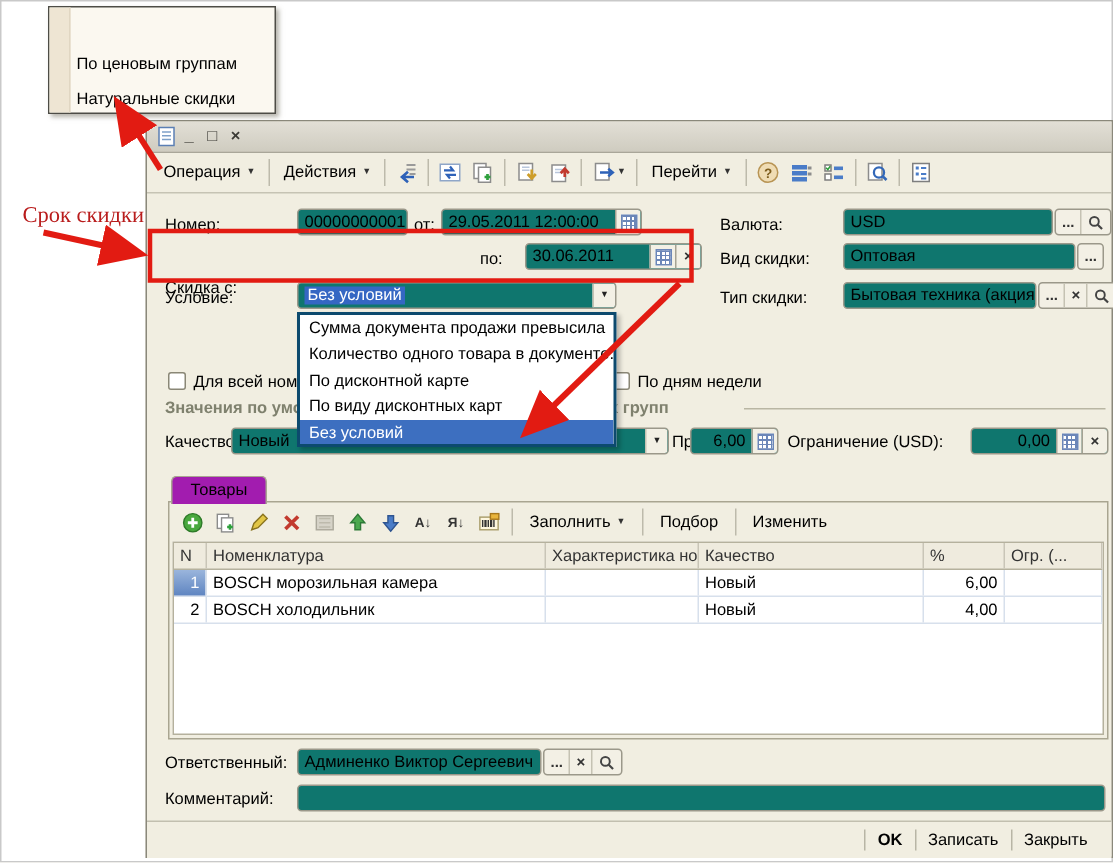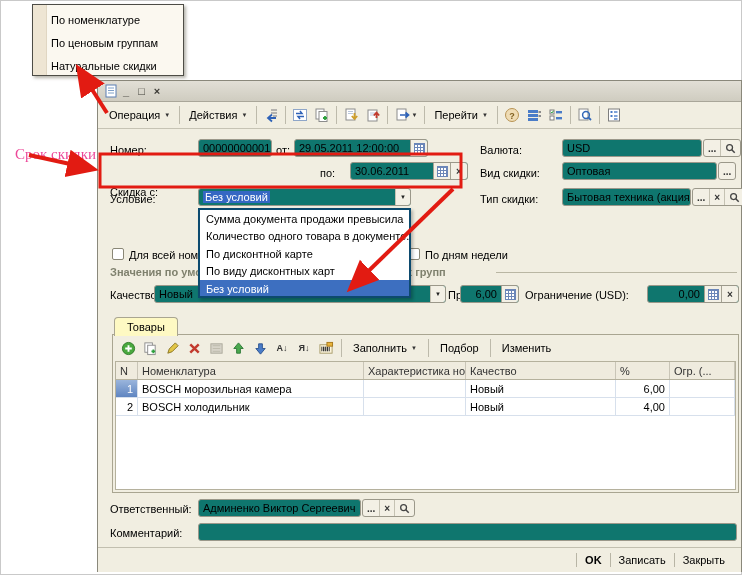--- a/index.html
+++ b/index.html
@@ -37,21 +37,21 @@
   .chk{position:absolute;width:12px;height:12px;background:#fff;border:1px solid #8A8776;border-radius:2px;box-sizing:border-box;}
   .sectionhd{position:absolute;font-size:11px;font-weight:bold;color:#7F816E;white-space:nowrap;}
   .sectionline{position:absolute;height:1px;background:#B9B6A3;}
 
   
   .ddlist{position:absolute;left:100px;top:127px;width:213px;height:90px;background:#fff;border:2px solid #0c4a6e;box-shadow:2px 2px 3px rgba(0,0,0,.25);z-index:40;box-sizing:border-box;overflow:hidden;}
   .dditem{height:17.5px;display:flex;align-items:center;padding:0 6px;font-size:11px;white-space:nowrap;overflow:hidden;color:#000;}
   .dditem.selected{background:#3D6FC0;color:#fff;}
 
   
-  .tab{position:absolute;left:16px;top:236px;height:18px;padding:0 12px;background:#fef9c3;border:1px solid #A9A591;border-bottom:none;border-radius:4px 4px 0 0;font-size:11px;display:flex;align-items:center;z-index:2;}
+  .tab{position:absolute;left:16px;top:236px;height:18px;padding:0 12px;background:#a21caf;border:1px solid #A9A591;border-bottom:none;border-radius:4px 4px 0 0;font-size:11px;display:flex;align-items:center;z-index:2;}
   .panel{position:absolute;left:14px;top:253px;width:627px;height:159px;border:1px solid #A9A591;background:#F1EEE1;box-sizing:border-box;}
   .ptoolbar{position:absolute;left:2px;top:2px;right:2px;height:22px;display:flex;align-items:center;padding:0 3px;gap:2px;}
   .ti{width:20px;height:18px;display:flex;align-items:center;justify-content:center;flex:0 0 auto;}
   .ttxt{font-size:11px;padding:2px 6px;display:flex;align-items:center;gap:4px;white-space:nowrap;}
   .tablewrap{position:absolute;left:2px;top:26px;right:2px;bottom:2px;background:#fff;border:1px solid #B5B19D;box-sizing:border-box;overflow:hidden;}
   .trow{display:grid;grid-template-columns:22px 226px 102px 150px 54px 1fr;height:18px;box-sizing:border-box;}
   .trow.hd{background:#EFEBDE;border-bottom:1px solid #B5B19D;}
   .trow.hd .tc{border-right:1px solid #C9C5B7;color:#333;}
   .trow.body{border-bottom:1px solid #D7E0EC;}
   .tc{font-size:11px;display:flex;align-items:center;padding:0 4px;white-space:nowrap;overflow:hidden;box-sizing:border-box;}
@@ -65,21 +65,21 @@
   .fbtn.ok{font-weight:bold;}
   .fsep{width:1px;height:14px;background:#B8B5A5;}
 
   
   .ctxmenu{position:absolute;left:31px;top:3px;width:152px;height:72px;background:#FBF8F0;border:1px solid #4D4C46;box-shadow:2px 2px 3px rgba(110,105,90,.5);z-index:150;box-sizing:border-box;}
   .gutter{position:absolute;left:0;top:0;bottom:0;width:13px;background:#EEE5D3;border-right:1px solid #E0D6C2;}
   .cmitem{position:absolute;left:18px;height:23px;display:flex;align-items:center;font-size:11px;color:#000;white-space:nowrap;}
 
   
   .overlay{position:absolute;left:0;top:0;z-index:200;pointer-events:none;}
-  .sroklabel{position:absolute;left:14px;top:145px;font-family:"Liberation Serif",serif;font-size:15px;color:#ec4899;z-index:200;white-space:nowrap;}
+  .sroklabel{position:absolute;left:14px;top:135px;font-family:"Liberation Serif",serif;font-size:15px;color:#b91c1c;z-index:200;white-space:nowrap;}
 </style>
 </head>
 <body>
 
 <div class="canvas">
 
   <div class="window">
 
     <div class="titlebar">
       <svg width="14" height="14" viewBox="0 0 14 14">
@@ -431,21 +431,20 @@
       <span class="fbtn ok">OK</span>
       <span class="fsep"></span>
       <span class="fbtn">Записать</span>
       <span class="fsep"></span>
       <span class="fbtn">Закрыть</span>
     </div>
   </div>
 
   <div class="ctxmenu">
     <span class="gutter"></span>
-    <div class="cmitem" style="top:3px;">По номенклатуре</div>
     <div class="cmitem" style="top:26px;">По ценовым группам</div>
     <div class="cmitem" style="top:49px;">Натуральные скидки</div>
   </div>
 
   <span class="sroklabel">Срок скидки</span>
   <svg class="overlay" width="742" height="575" viewBox="0 0 742 575">
     <defs>
       <marker id="ah" markerWidth="9" markerHeight="8" refX="6.5" refY="3.5" orient="auto">
         <polygon points="0 0, 8 3.5, 0 7" fill="#E21B12"></polygon>
       </marker>

